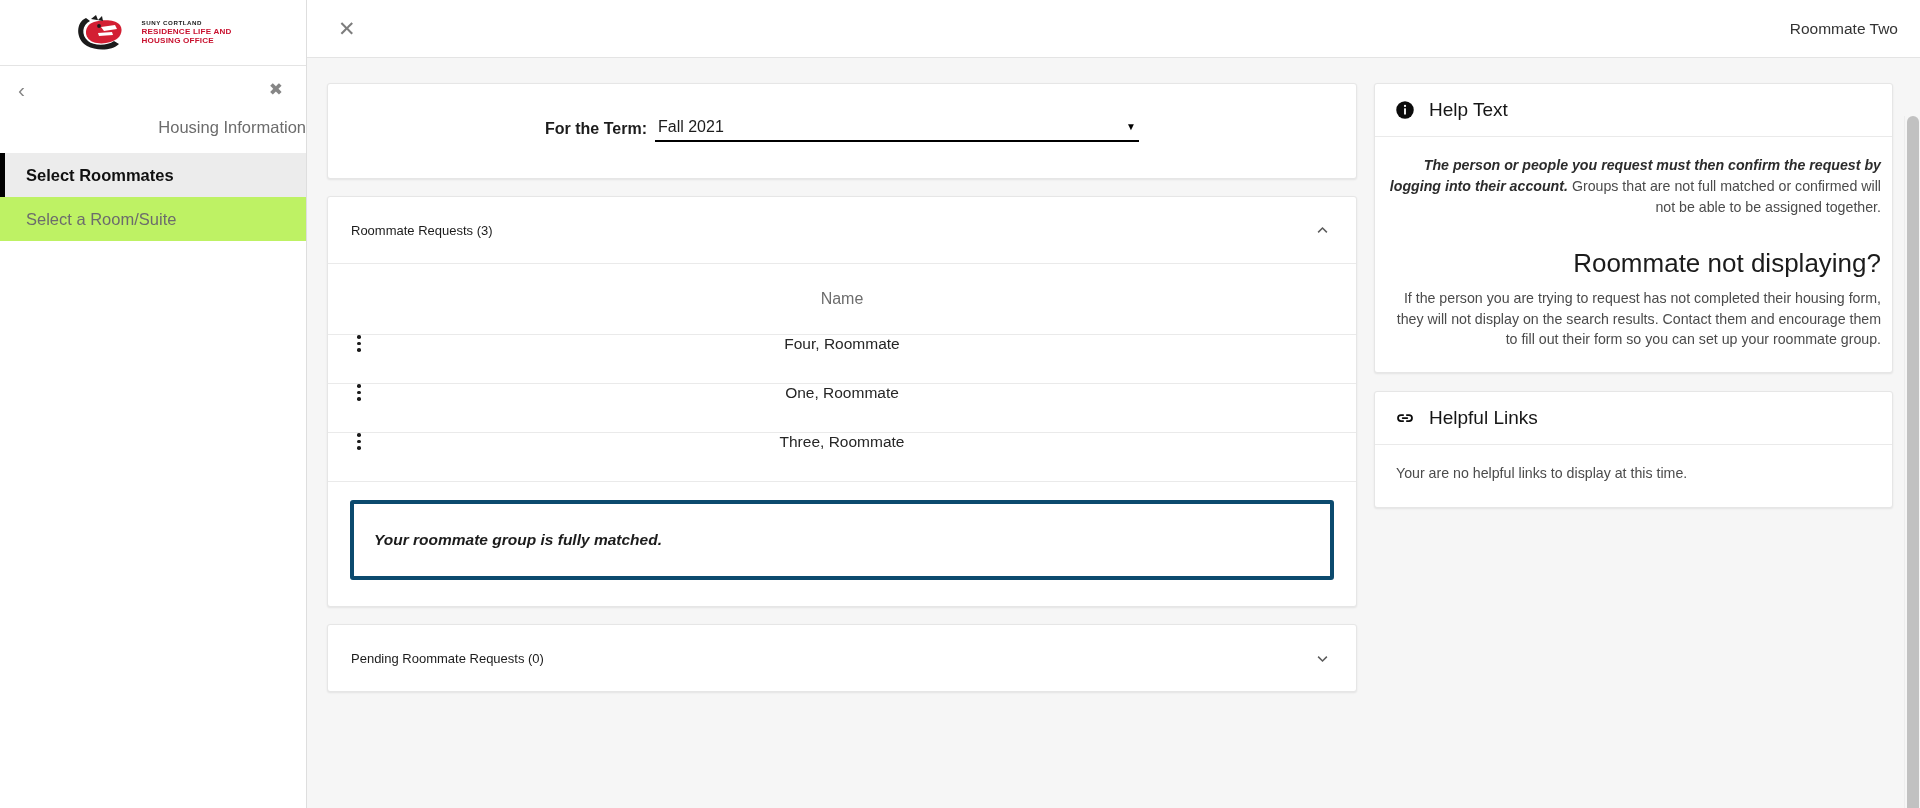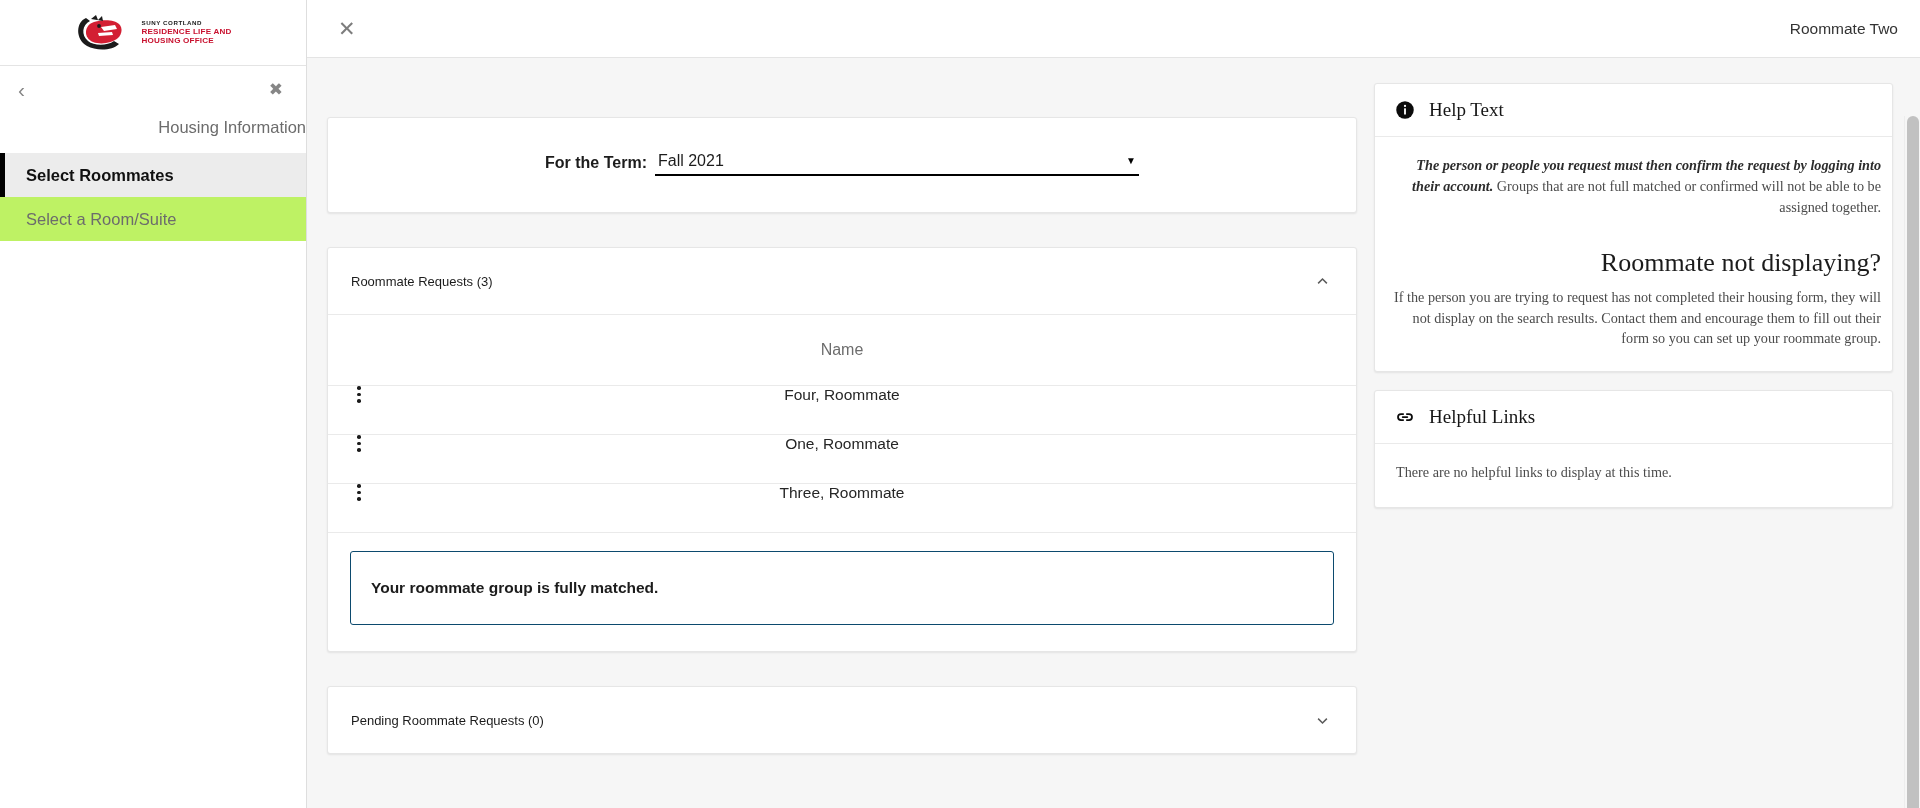--- a/index.html
+++ b/index.html
@@ -104,29 +104,28 @@
     flex: 1;
     background: #f6f6f6;
     display: flex;
     gap: 17px;
     padding: 25px 27px 0 20px;
     overflow: hidden;
     position: relative;
   }
 
   .col-main { flex: 0 0 1030px; max-width: 1030px; }
-  .col-side { flex: 1; min-width: 0; font-family: Liberation Serif, serif; }
+  .col-side { flex: 1; min-width: 0; }
 
   .card {
     background: #ffffff;
     border: 1px solid #e6e6e6;
     border-radius: 3px;
     box-shadow: 0 1px 2px rgba(0,0,0,.08);
     margin-bottom: 17px;
-    margin-top: 34px;
   }
 
   
   .term-card { padding: 34px 0 36px; }
   .term-row {
     display: flex; align-items: flex-end; justify-content: center;
     gap: 8px;
   }
   .term-label {
     font-size: 16px; font-weight: bold; color: #1c1c1c;
@@ -179,26 +178,27 @@
     background: #1b1b1b; display: block;
   }
   .td-name {
     flex: 1; text-align: center;
     font-size: 15.5px; color: #262626;
     padding-right: 62px;
   }
 
   .notice-wrap { border-top: 1px solid #eaeaea; padding: 18px 22px 26px; }
   .notice {
-    border: 1px solid #0c4a6e;
+    border: 4px solid #0c4a6e;
     border-radius: 3px;
     padding: 27px 20px;
     font-size: 15.5px;
     font-weight: bold;
     color: #1c1c1c;
+    font-style: italic;
   }
 
   
   .panel { background:#fff; border:1px solid #e6e6e6; border-radius:3px;
            box-shadow: 0 1px 2px rgba(0,0,0,.08); margin-bottom: 18px; }
   .panel-head {
     height: 53px;
     display: flex; align-items: center; gap: 14px;
     padding: 0 20px;
     border-bottom: 1px solid #eaeaea;
@@ -371,21 +371,21 @@
 
         <section class="panel">
           <div class="panel-head">
             <svg class="icon-link" viewBox="0 0 24 24" fill="none" stroke="#0b0b0b" stroke-width="2.1" stroke-linecap="round">
               <path d="M9.2 12 H14.8"></path>
               <path d="M9.8 8.4 H7.2 A3.6 3.6 0 0 0 7.2 15.6 H9.8"></path>
               <path d="M14.2 8.4 H16.8 A3.6 3.6 0 0 1 16.8 15.6 H14.2"></path>
             </svg>
             <span class="panel-title">Helpful Links</span>
           </div>
-          <div class="empty-links">There are no helpful links to display at this time.</div>
+          <div class="empty-links">Your are no helpful links to display at this time.</div>
         </section>
 
       </div>
 
       <div class="scrollbar">
         <div class="scroll-thumb"></div>
       </div>
 
     </div>
   </div>

